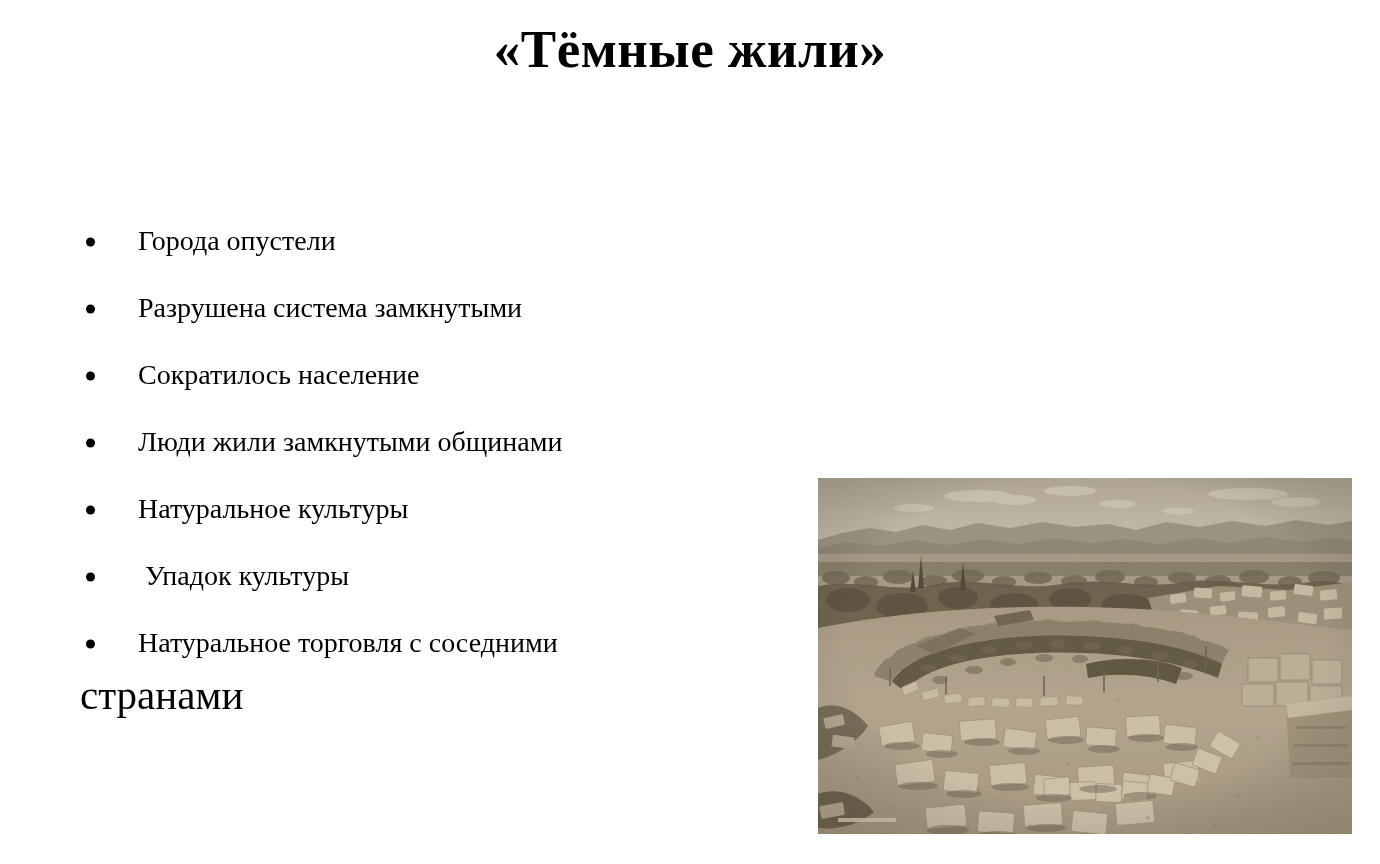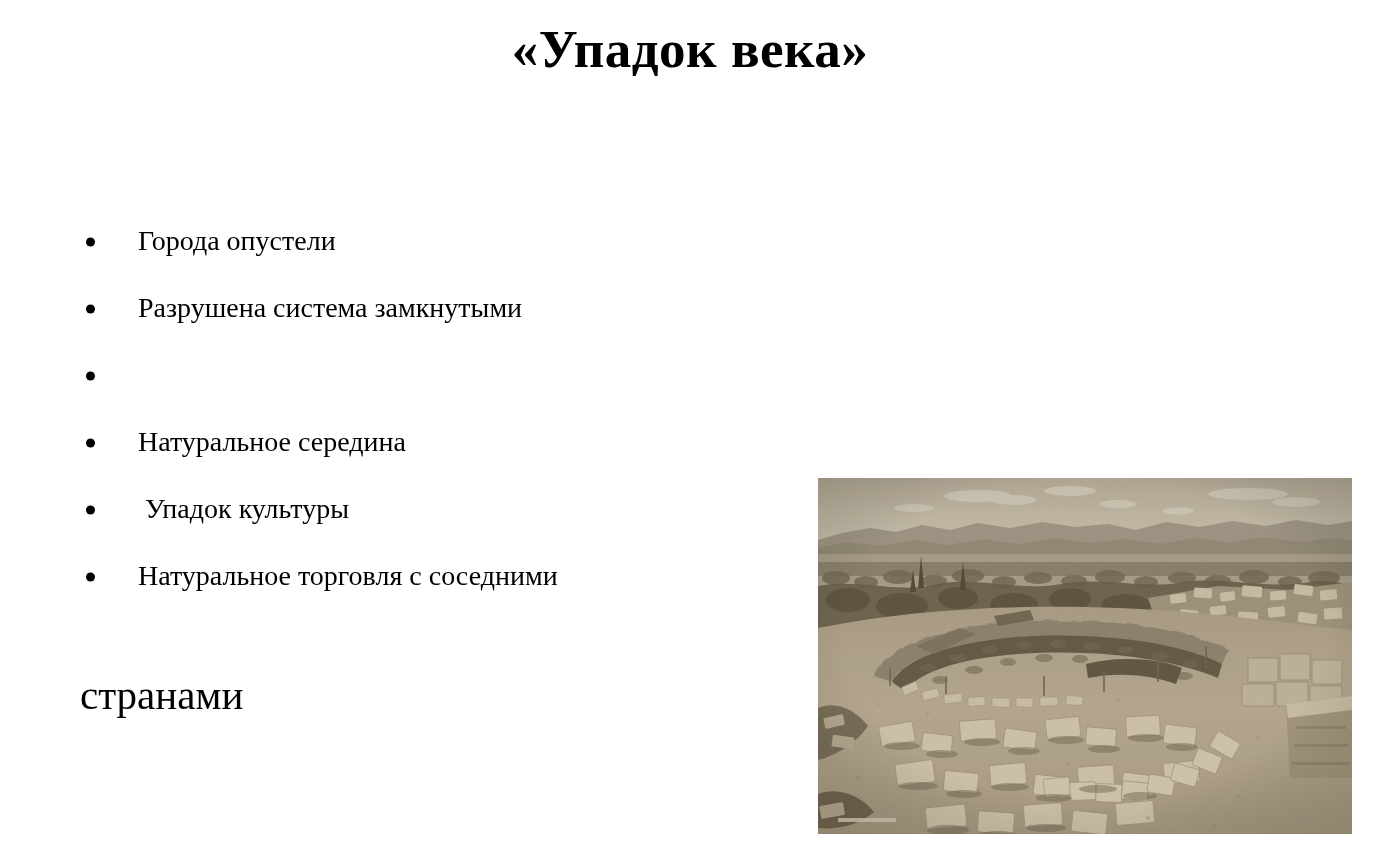--- a/index.html
+++ b/index.html
@@ -89,38 +89,43 @@
     height: 356px;
     overflow: hidden;
     background: #b3a894;
   }
   #photo-svg { display: block; width: 534px; height: 356px; }
 </style>
 </head>
 <body>
 
 <div id="title-block">
-  <div id="title-line-1">«Упадок века»</div>
+  <div id="title-line-1">«Тёмные жили»</div>
 </div>
 
 <div id="bullet-list">
   <div class="bullet-row">
     <span class="bullet-marker"></span>
     <span class="bullet-text">Города опустели</span>
   </div>
   <div class="bullet-row">
     <span class="bullet-marker"></span>
     <span class="bullet-text">Разрушена система замкнутыми</span>
   </div>
   <div class="bullet-row">
     <span class="bullet-marker"></span>
-  </div>
-  <div class="bullet-row">
-    <span class="bullet-marker"></span>
-    <span class="bullet-text">Натуральное середина</span>
+    <span class="bullet-text">Сократилось население</span>
+  </div>
+  <div class="bullet-row">
+    <span class="bullet-marker"></span>
+    <span class="bullet-text">Люди жили замкнутыми общинами</span>
+  </div>
+  <div class="bullet-row">
+    <span class="bullet-marker"></span>
+    <span class="bullet-text">Натуральное культуры</span>
   </div>
   <div class="bullet-row">
     <span class="bullet-marker"></span>
     <span class="bullet-text"> Упадок культуры</span>
   </div>
   <div class="bullet-row">
     <span class="bullet-marker"></span>
     <span class="bullet-text">Натуральное торговля с соседними</span>
   </div>
 </div>

